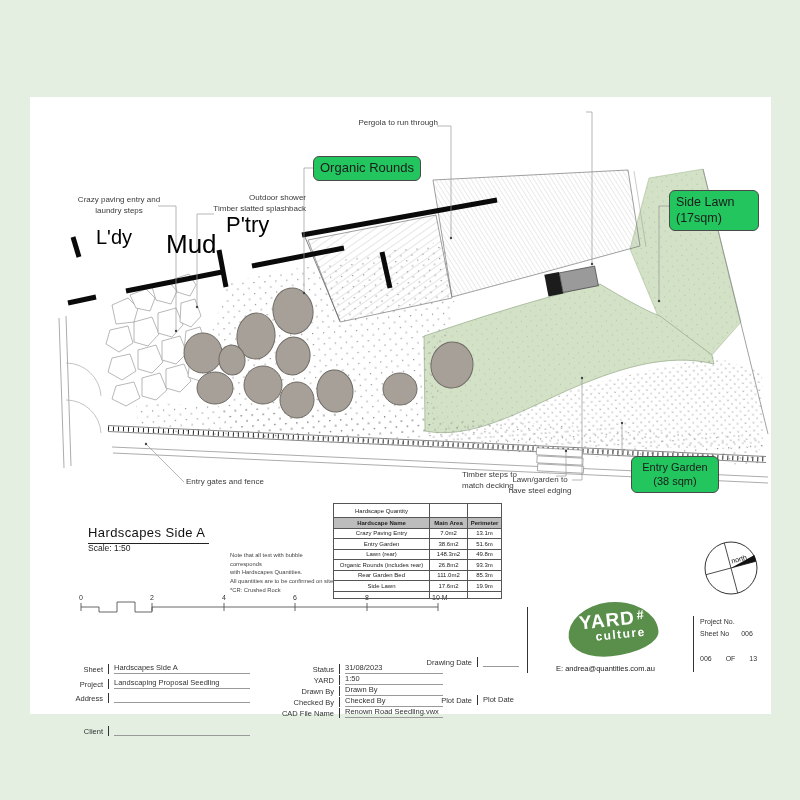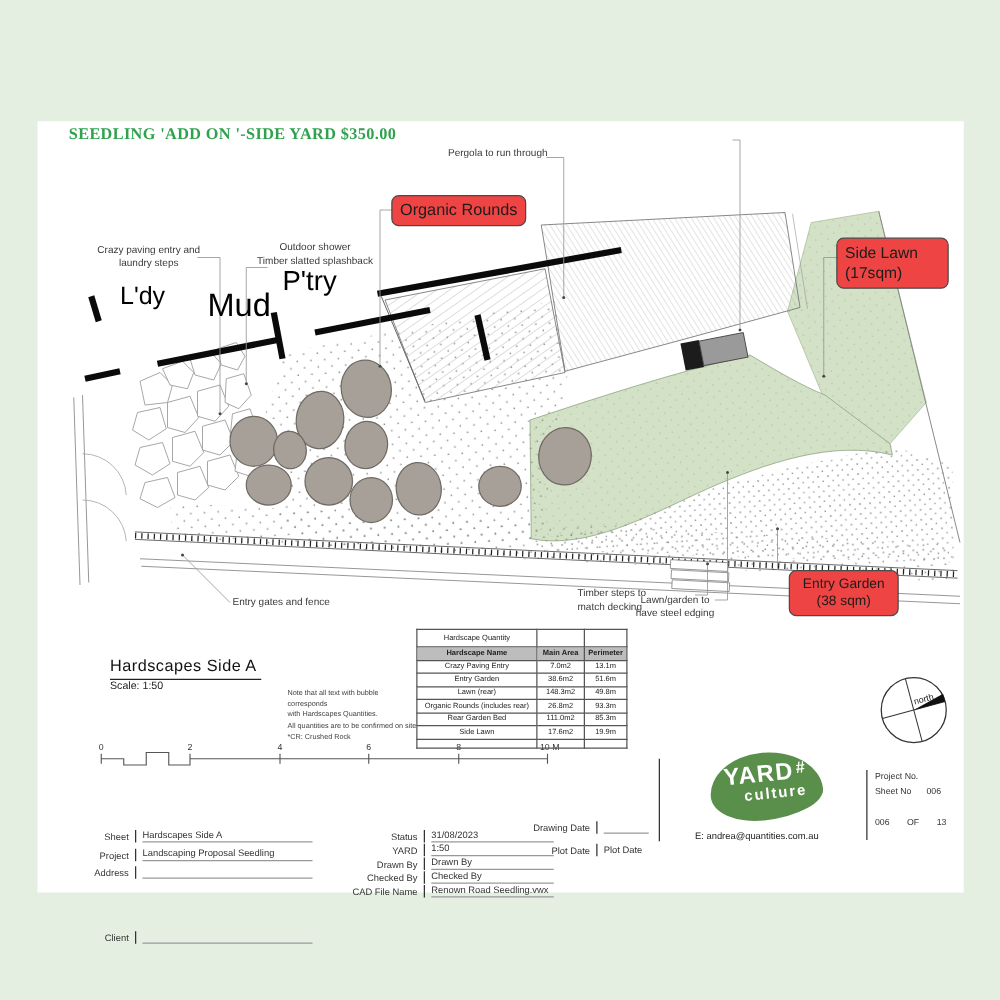--- a/index.html
+++ b/index.html
@@ -4,21 +4,21 @@
 <style>
   html,body{margin:0;padding:0;background:#e4efe2;}
   .stage{position:relative;width:800px;height:800px;background:#e4efe2;overflow:hidden;
          font-family:"Liberation Sans",sans-serif;color:#222;}
   .page{position:absolute;left:30px;top:97px;width:741px;height:617px;background:#ffffff;}
   .plan-svg{position:absolute;left:0;top:0;width:800px;height:800px;}
   .doc-title{position:absolute;left:55px;top:99px;font-family:"Liberation Serif",serif;
              font-weight:bold;font-size:13px;color:#2fa24e;letter-spacing:.3px;}
   .room{position:absolute;font-size:20px;color:#000;white-space:nowrap;}
   .anno{position:absolute;font-size:8px;line-height:1.35;color:#3a3a3a;white-space:pre-line;}
-  .bubble{position:absolute;background:#ef4444;border:1px solid #4a4a4a;border-radius:6px;
+  .bubble{position:absolute;background:#22c55e;border:1px solid #4a4a4a;border-radius:6px;
           padding:3px 6px;font-size:12px;line-height:1.3;color:#1c1c1c;text-align:center;
           white-space:pre-line;}
   .sheet-title{position:absolute;left:88px;top:525px;font-size:13px;color:#111;
                border-bottom:1px solid #222;padding:0 4px 3px 0;letter-spacing:.4px;}
   .sheet-scale{position:absolute;left:88px;top:543px;font-size:8.5px;color:#222;}
   .notes{position:absolute;left:230px;top:551px;width:104px;font-size:5.8px;line-height:1.5;
          color:#444;white-space:pre-line;}
   table.hs{position:absolute;left:333px;top:503px;width:168px;border-collapse:collapse;
            font-size:6px;color:#222;table-layout:fixed;}
   table.hs td{border:0.5px solid #555;text-align:center;padding:0 1px;height:9.5px;overflow:hidden;}
@@ -194,30 +194,29 @@
       <circle cx="731" cy="568" r="26" fill="#fff" stroke="#333" stroke-width="1"></circle>
       <g transform="rotate(-15 731 568)">
         <line x1="705" y1="568" x2="757" y2="568" stroke="#333" stroke-width="0.8"></line>
         <line x1="731" y1="542" x2="731" y2="594" stroke="#333" stroke-width="0.8"></line>
         <polygon points="731,568 757,561.5 757,568" fill="#111"></polygon>
         <text x="733" y="564" font-size="7" fill="#111">north</text>
       </g>
     </g>
   </svg>
 
-  <div class="doc-title">SEEDLING 'ADD ON '-SIDE YARD $350.00</div>
 
   <div class="room" style="left:96px;top:226px;">L'dy</div>
   <div class="room" style="left:166px;top:229px;font-size:26px;">Mud</div>
   <div class="room" style="left:226px;top:212px;font-size:22px;">P'try</div>
 
   <div class="anno" style="left:342px;top:118px;width:96px;text-align:right;">Pergola to run through</div>
   <div class="anno" style="left:70px;top:195px;width:98px;text-align:center;">Crazy paving entry and
 laundry steps</div>
-  <div class="anno" style="left:198px;top:193px;width:108px;text-align:center;">Outdoor shower
+  <div class="anno" style="left:198px;top:193px;width:108px;text-align:right;">Outdoor shower
 Timber slatted splashback</div>
   <div class="anno" style="left:186px;top:477px;">Entry gates and fence</div>
   <div class="anno" style="left:462px;top:470px;width:96px;text-align:left;">Timber steps to
 match decking</div>
   <div class="anno" style="left:504px;top:475px;width:72px;text-align:center;">Lawn/garden to
 have steel edging</div>
 
   <div class="bubble" style="left:313px;top:156px;font-size:13px;white-space:nowrap;">Organic Rounds</div>
   <div class="bubble" style="left:669px;top:190px;width:76px;text-align:left;font-size:12.5px;">Side Lawn
 (17sqm)</div>
@@ -288,21 +287,21 @@
 
   <div class="tbrow" style="left:59px;top:617px;">
     <span class="tlab l-lab">Sheet</span><span class="tbar"></span><span class="tval l-val">Hardscapes Side A</span>
   </div>
   <div class="tbrow" style="left:59px;top:632px;">
     <span class="tlab l-lab">Project</span><span class="tbar"></span><span class="tval l-val">Landscaping Proposal Seedling</span>
   </div>
   <div class="tbrow" style="left:59px;top:646px;">
     <span class="tlab l-lab">Address</span><span class="tbar"></span><span class="tval l-val"></span>
   </div>
-  <div class="tbrow" style="left:59px;top:698px;">
+  <div class="tbrow" style="left:59px;top:679px;">
     <span class="tlab l-lab">Client</span><span class="tbar"></span><span class="tval l-val"></span>
   </div>
 
   <div class="tbrow" style="left:278px;top:617px;">
     <span class="tlab m-lab">Status</span><span class="tbar"></span><span class="tval m-val">31/08/2023</span>
   </div>
   <div class="tbrow" style="left:278px;top:628px;">
     <span class="tlab m-lab">YARD</span><span class="tbar"></span><span class="tval m-val">1:50</span>
   </div>
   <div class="tbrow" style="left:278px;top:639px;">
@@ -311,21 +310,21 @@
   <div class="tbrow" style="left:278px;top:650px;">
     <span class="tlab m-lab">Checked By</span><span class="tbar"></span><span class="tval m-val">Checked By</span>
   </div>
   <div class="tbrow" style="left:278px;top:661px;">
     <span class="tlab m-lab">CAD File Name</span><span class="tbar"></span><span class="tval m-val">Renown Road Seedling.vwx</span>
   </div>
 
   <div class="tbrow" style="left:422px;top:610px;">
     <span class="tlab d-lab">Drawing Date</span><span class="tbar"></span><span class="tval d-val"></span>
   </div>
-  <div class="tbrow" style="left:422px;top:628px;">
+  <div class="tbrow" style="left:422px;top:648px;">
     <span class="tlab d-lab">Plot Date</span><span class="tbar"></span><span class="tval d-val" style="border-bottom:none;">Plot Date</span>
   </div>
 
   <div class="vdiv" style="left:527px;top:607px;height:66px;"></div>
   <div class="vdiv" style="left:693px;top:616px;height:56px;"></div>
 
   <div class="logo-blob">
     <div class="logo-l1"><span>YARD</span><span class="logo-hash">#</span></div>
     <div class="logo-l2">culture</div>
   </div>

